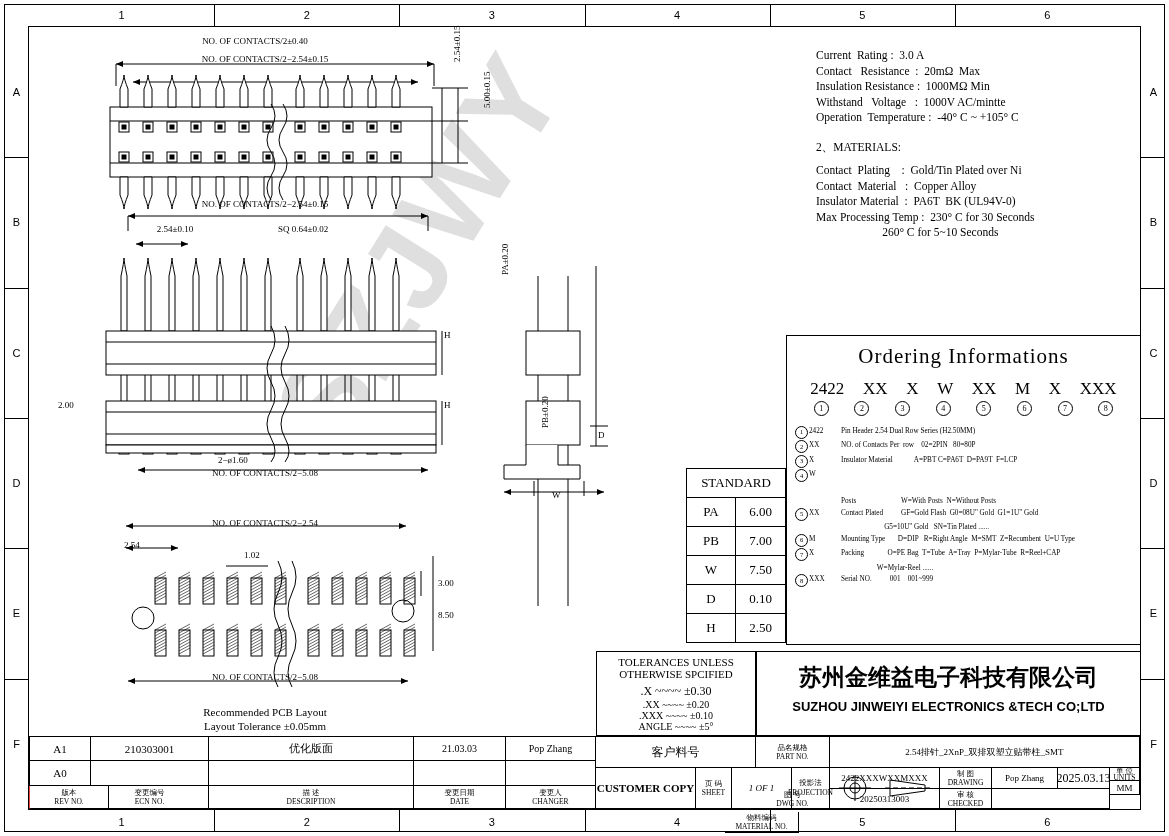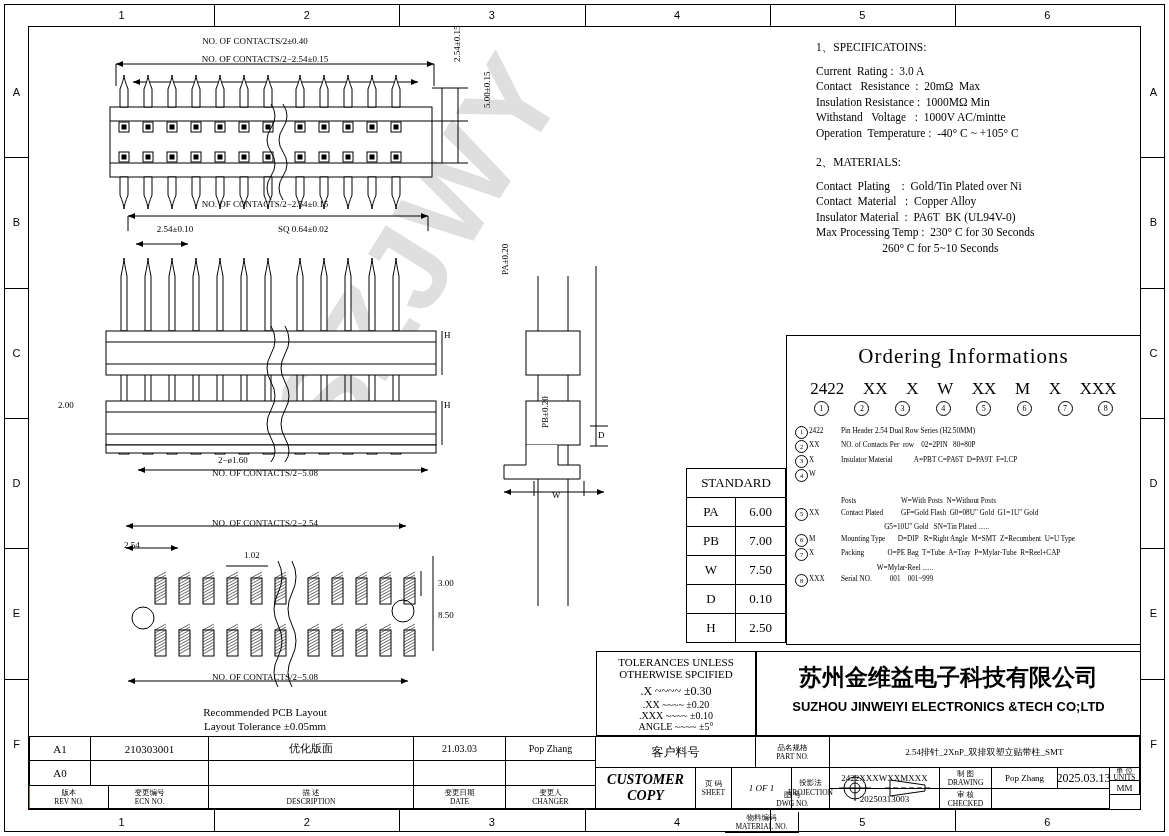--- a/index.html
+++ b/index.html
@@ -571,21 +571,20 @@
   <div class="abs dim ctr" style="left:140px;top:518px;width:250px;">NO. OF CONTACTS/2−2.54</div>
   <div class="abs dim" style="left:124px;top:540px;">2.54</div>
   <div class="abs dim" style="left:244px;top:550px;">1.02</div>
   <div class="abs dim" style="left:438px;top:578px;">3.00</div>
   <div class="abs dim" style="left:438px;top:610px;">8.50</div>
   <div class="abs dim ctr" style="left:140px;top:672px;width:250px;">NO. OF CONTACTS/2−5.08</div>
   <div class="abs ctr" style="left:140px;top:706px;width:250px;font-size:11px;">Recommended PCB Layout</div>
   <div class="abs ctr" style="left:140px;top:720px;width:250px;font-size:11px;">Layout Tolerance ±0.05mm</div>
 
   <div class="abs" id="specs">
-    <div>1、SPECIFICATOINS:</div>
     <div style="height:8px;"></div>
     <div>Current  Rating :  3.0 A</div>
     <div>Contact   Resistance  :  20mΩ  Max</div>
     <div>Insulation Resistance :  1000MΩ Min</div>
     <div>Withstand   Voltage   :  1000V AC/mintte</div>
     <div>Operation  Temperature :  -40° C ~ +105° C</div>
     <div style="height:14px;"></div>
     <div>2、MATERIALS:</div>
     <div style="height:8px;"></div>
     <div>Contact  Plating    :  Gold/Tin Plated over Ni</div>
@@ -729,21 +728,21 @@
     <div class="cell" style="left:62px;top:50px;width:118px;height:23px;font-size:7.5px;white-space:pre-line;line-height:9px;">变更编号
 ECN  NO.</div>
     <div class="cell" style="left:180px;top:50px;width:205px;height:23px;font-size:7.5px;white-space:pre-line;line-height:9px;">描  述
 DESCRIPTION</div>
     <div class="cell" style="left:385px;top:50px;width:92px;height:23px;font-size:7.5px;white-space:pre-line;line-height:9px;">变更日期
 DATE</div>
     <div class="cell" style="left:477px;top:50px;width:90px;height:23px;font-size:7.5px;white-space:pre-line;line-height:9px;">变更人
 CHANGER</div>
 
     <div class="cell" style="left:567px;top:0;width:160px;height:32px;border-top:1px solid #000;font-size:12px;">客户料号</div>
-    <div class="cell" style="left:567px;top:32px;width:100px;height:41px;font-size:14px;font-style:italic;font-weight:bold;">CUSTOMER  COPY</div>
+    <div class="cell" style="left:567px;top:32px;width:100px;height:41px;font-size:11px;font-weight:bold;">CUSTOMER  COPY</div>
     <div class="cell" style="left:667px;top:32px;width:36px;height:41px;font-size:7.5px;white-space:pre-line;line-height:9px;">页 码
 SHEET</div>
     <div class="cell" style="left:703px;top:32px;width:60px;height:41px;font-size:9px;font-style:italic;">1 OF 1</div>
     <div class="cell" style="left:763px;top:32px;width:38px;height:41px;font-size:7.5px;white-space:pre-line;line-height:10px;">投影法
 PROJECTION</div>
     <div class="cell" style="left:801px;top:32px;width:110px;height:41px;">
       <svg width="100" height="28">
         <g stroke="#000" fill="none">
           <circle cx="20" cy="14" r="11"></circle>
             <circle cx="20" cy="14" r="5"></circle>

